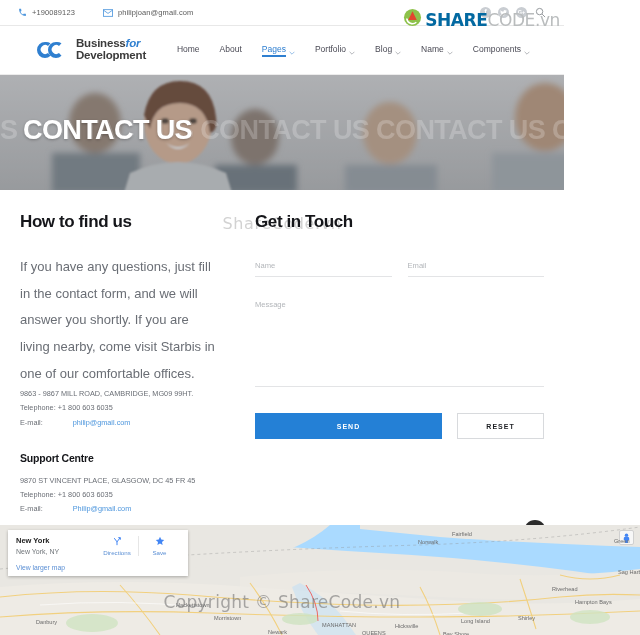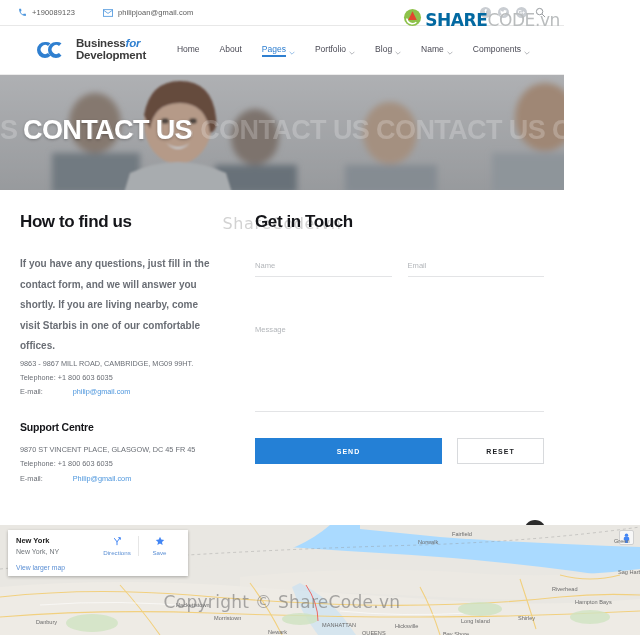--- a/index.html
+++ b/index.html
@@ -71,42 +71,42 @@
   .main { position: relative; padding: 22px 20px 0 20px; display: flex; }
   .col-left { width: 272px; padding-right: 12px; }
   .col-right { flex: 1; padding-left: 16px; }
 
   h2.sec-title {
     font-size: 17px; font-weight: 800; color: #15161a;
     letter-spacing: -0.4px; margin-bottom: 22px;
   }
   h2.sec-title.right { margin-left: 8px; }
   .lead {
-    font-size: 10px; line-height: 2.05; color: #6a6e75; max-width: 205px; font-weight: bold;
+    font-size: 13px; line-height: 2.05; color: #6a6e75; max-width: 205px;
   }
   h3.sub {
     font-size: 10.5px; font-weight: 800; color: #15161a;
     margin: 22px 0 10px 0; letter-spacing: -0.2px;
   }
   .addr-line { font-size: 7.3px; line-height: 1.95; color: #6a6e75; }
   .addr-line a { color: #4d96dd; text-decoration: none; padding-left: 28px; }
 
   
   .form { margin-left: 8px; margin-top: 2px; }
   .row { display: flex; gap: 16px; }
   .field { flex: 1; position: relative; }
   .field input, .field textarea {
     width: 100%; border: 0; border-bottom: 1px solid #e3e4e6;
     font-family: "Liberation Sans", sans-serif;
     font-size: 7.6px; color: #45484d; background: transparent;
     padding: 0 0 6px 0; outline: none; resize: none;
   }
   .field input::placeholder, .field textarea::placeholder { color: #b3b6ba; }
   .field.msg { margin-top: 22px; }
-  .field.msg textarea { height: 88px; line-height: 1.6; margin-top: 25px; }
+  .field.msg textarea { height: 88px; line-height: 1.6; }
   .btn-row { display: flex; gap: 15px; margin-top: 22px; }
   .btn {
     height: 26px; display: flex; align-items: center; justify-content: center;
     font-size: 7px; font-weight: bold; letter-spacing: 1px; cursor: pointer;
   }
   .btn-send { flex: 0 0 187px; background: #2480d6; color: #fff; }
   .btn-reset { flex: 0 0 87px; background: #fff; color: #1d1f23; border: 1px solid #d8dadd; }
 
   .scroll-top {
     position: absolute; right: 18px; top: 330px;

